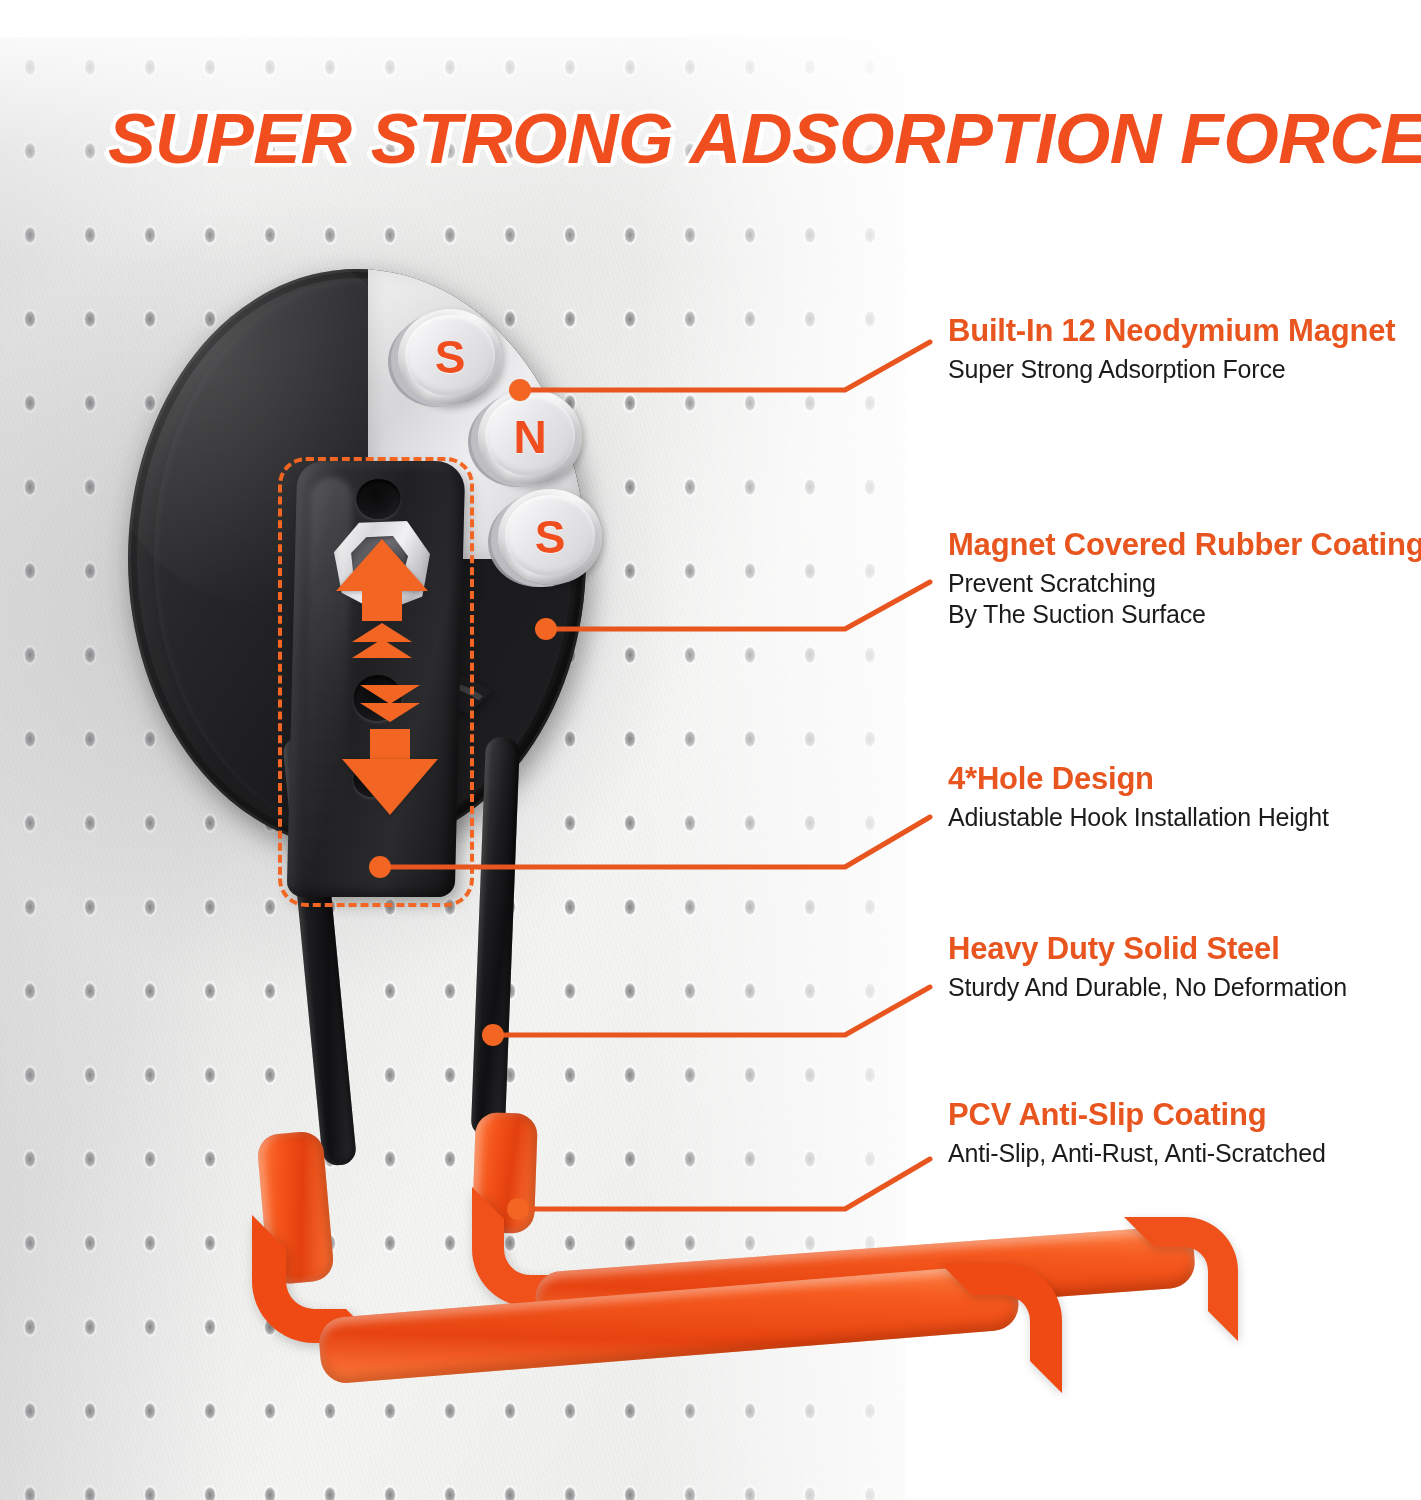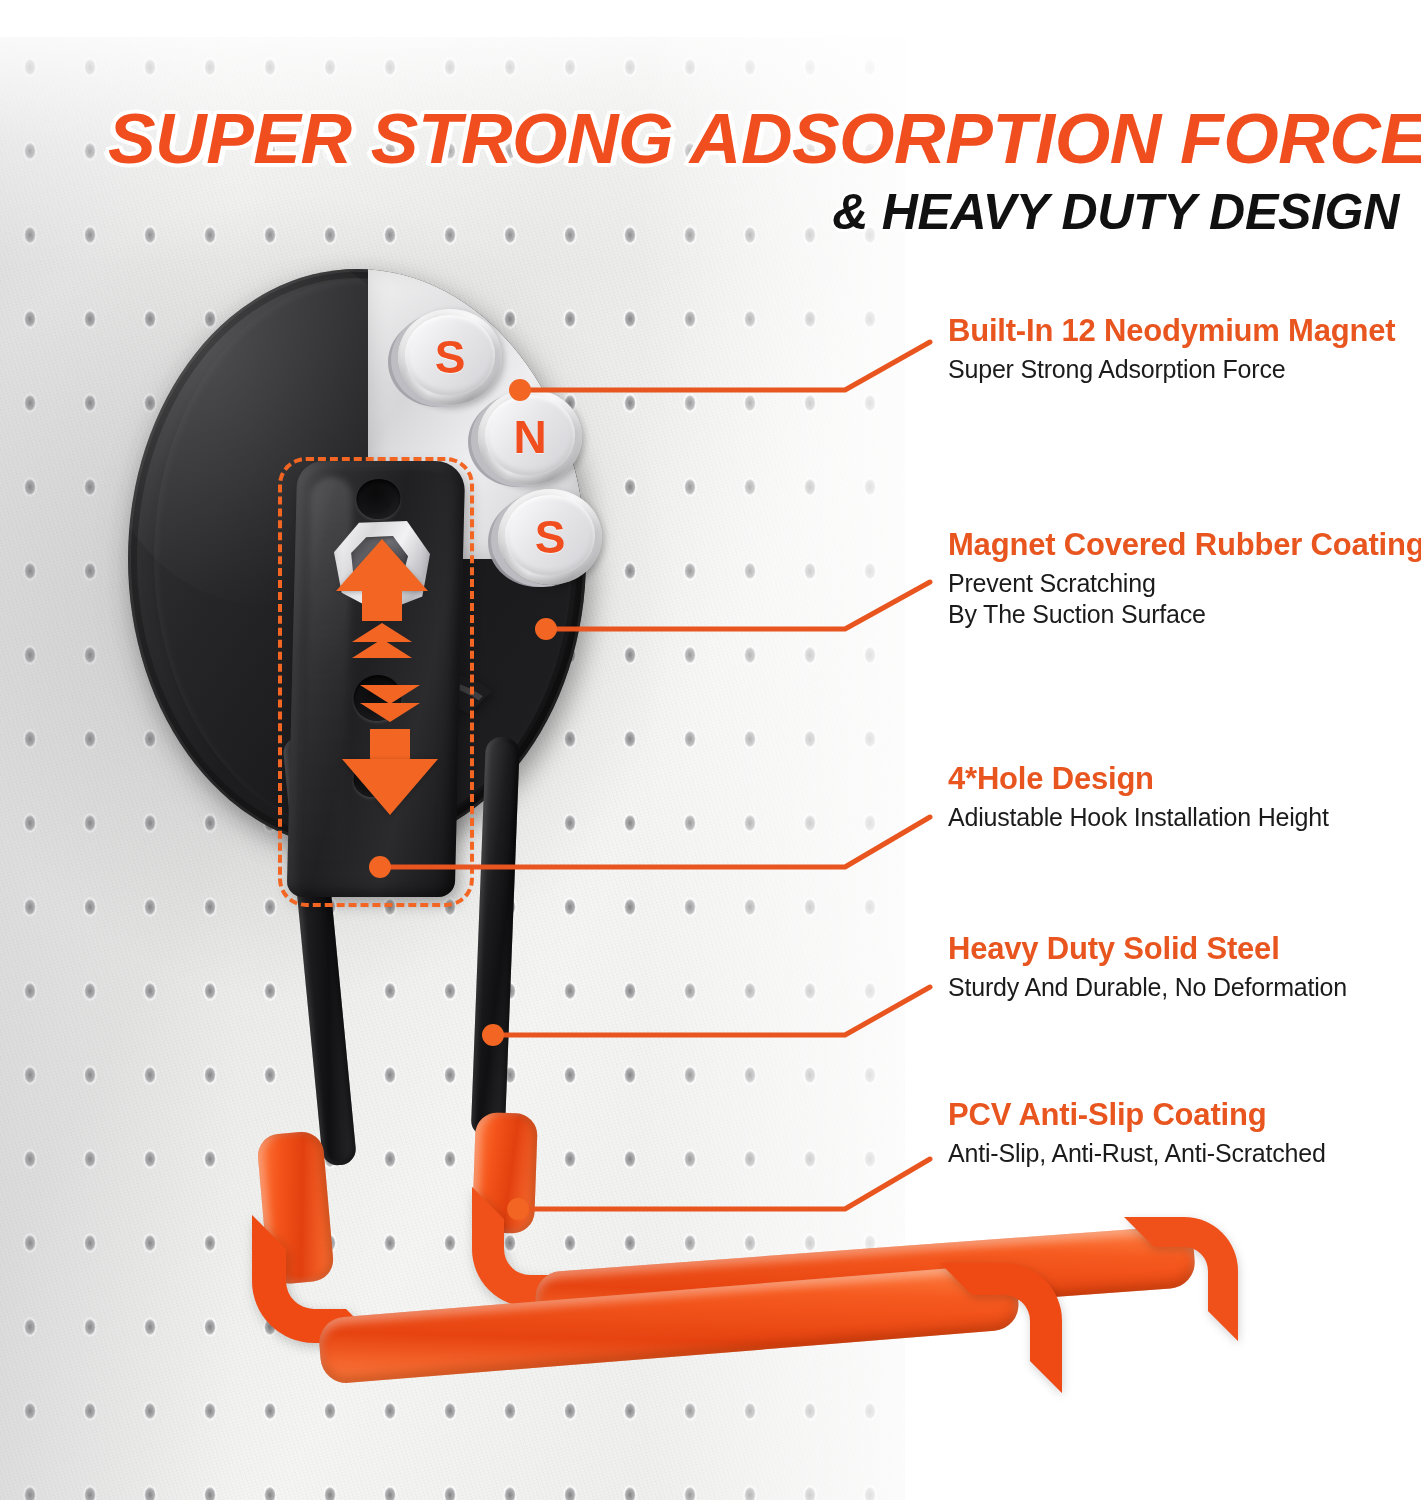--- a/index.html
+++ b/index.html
@@ -292,21 +292,20 @@
 <div id="stage">
 
   <div class="pegboard"></div>
   <div class="pegboard-grain"></div>
   <div class="peg-vignette"></div>
   <div class="peg-top-fade"></div>
   <div class="peg-right-fade"></div>
 
   <div class="headline-wrap">
     <div class="headline-1">SUPER STRONG ADSORPTION FORCE</div>
-    <div class="headline-2">&amp; HEAVY DUTY DESIGN</div>
   </div>
 
   <div class="disc-shadow"></div>
   <div class="disc">
     <div class="disc-face"></div>
     <div class="disc-sheen"></div>
     <div class="disc-rim"></div>
   </div>
 
   <div class="cutaway">

